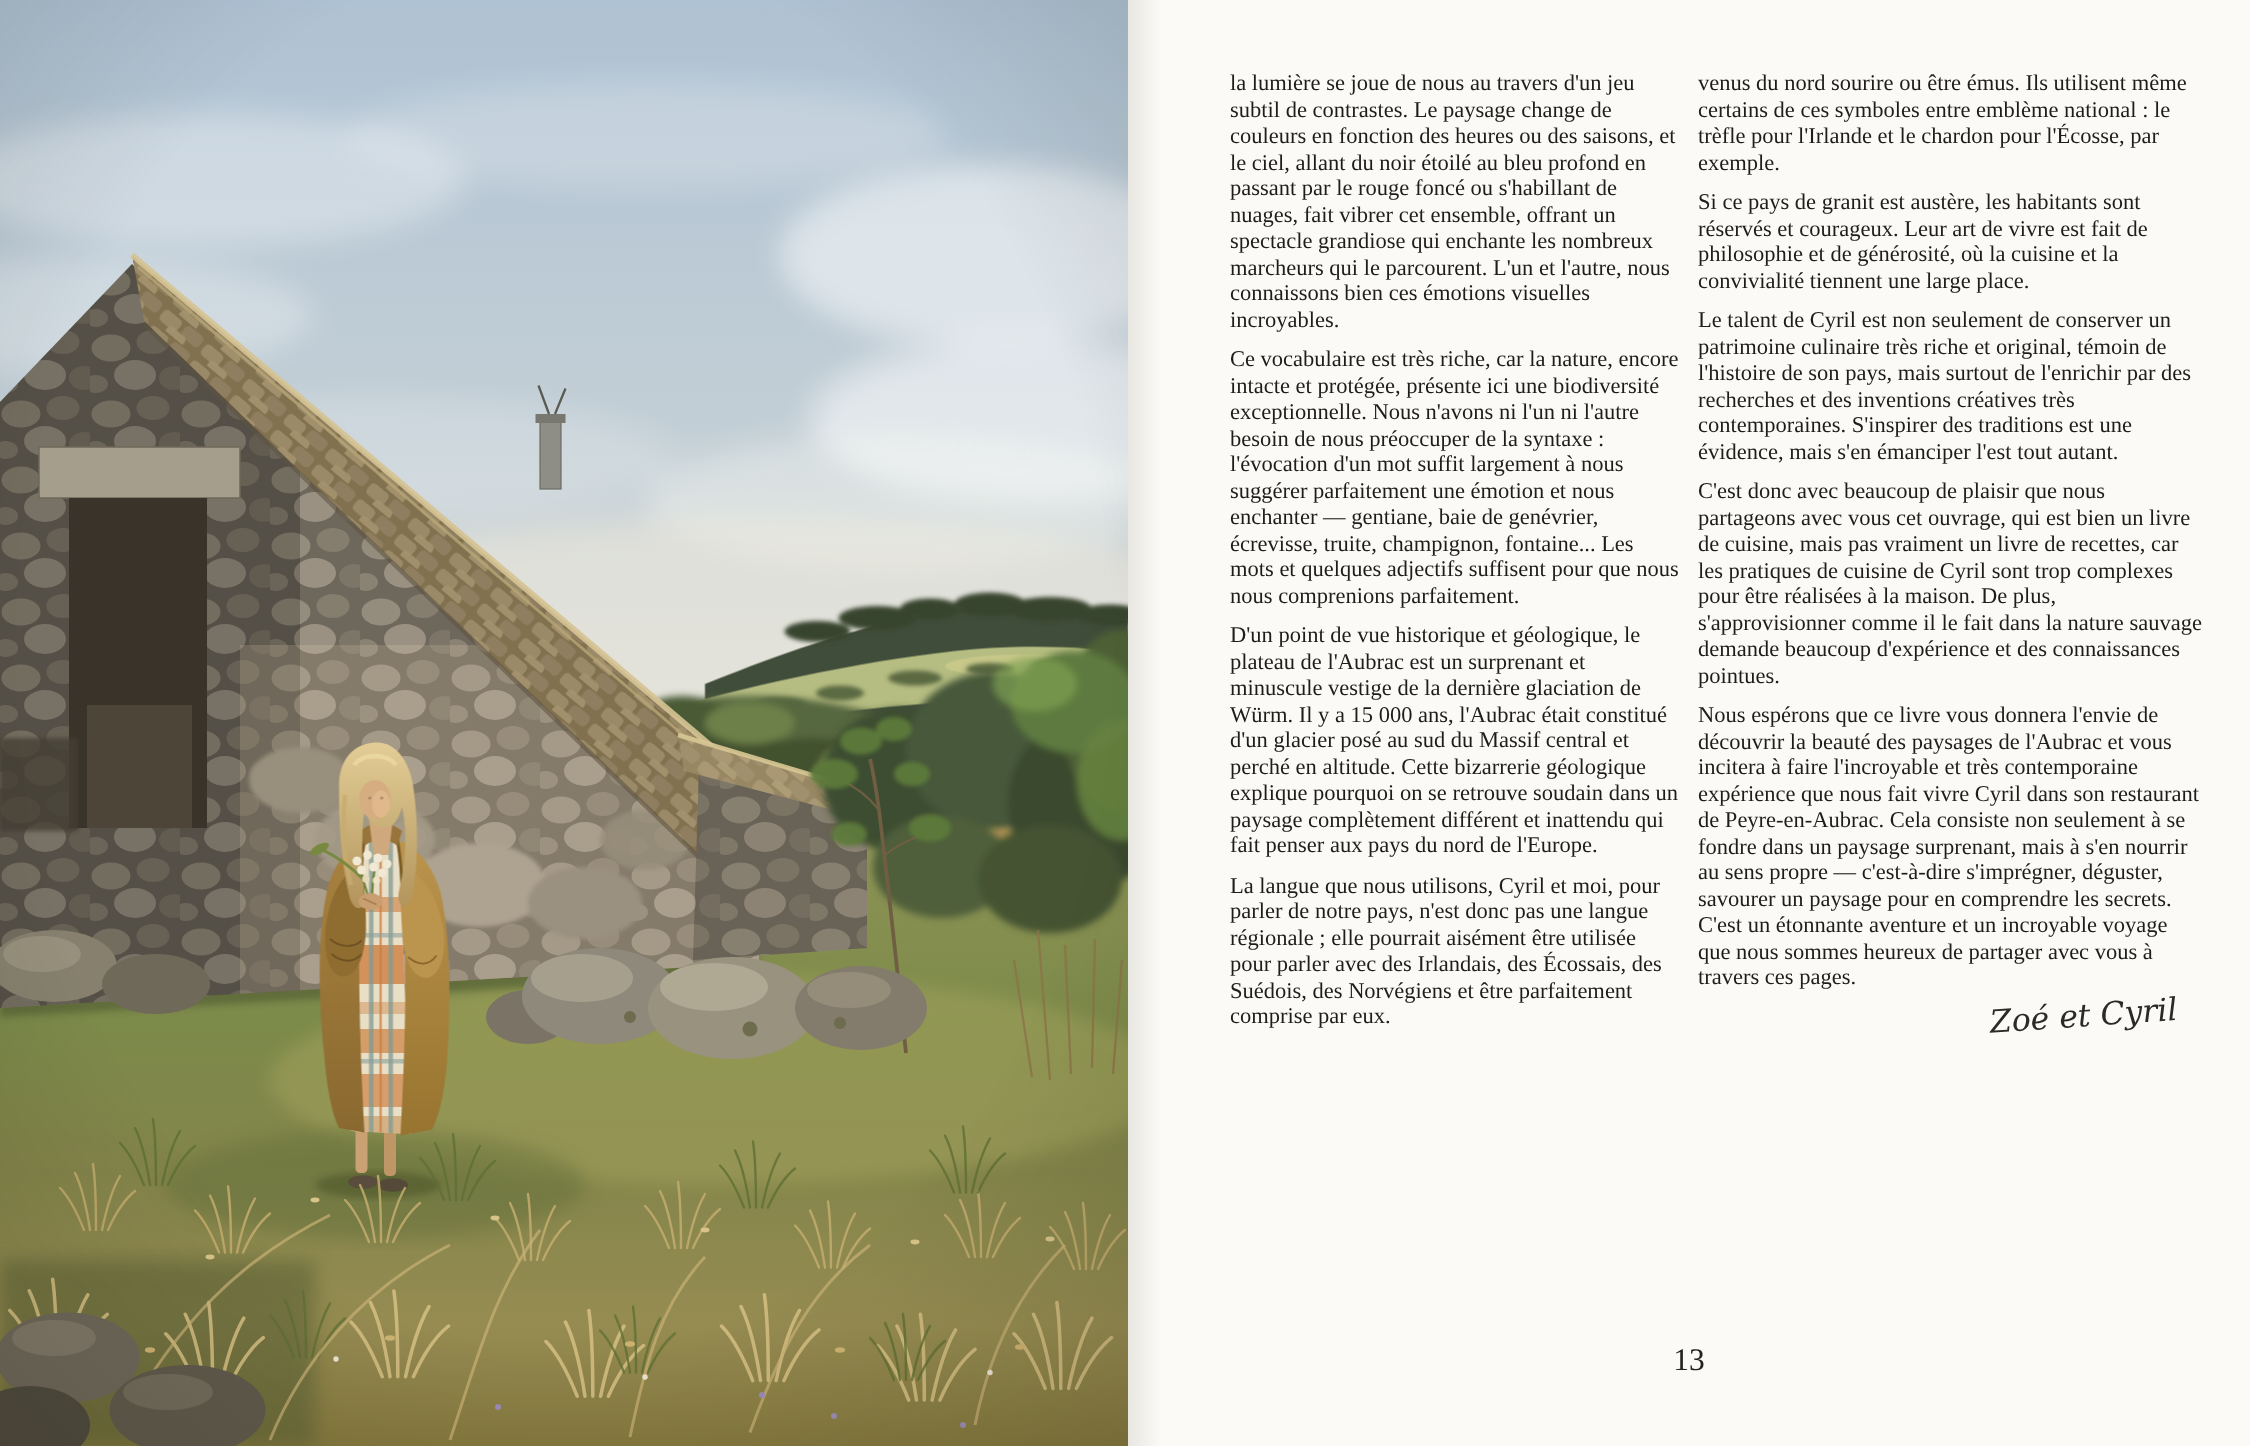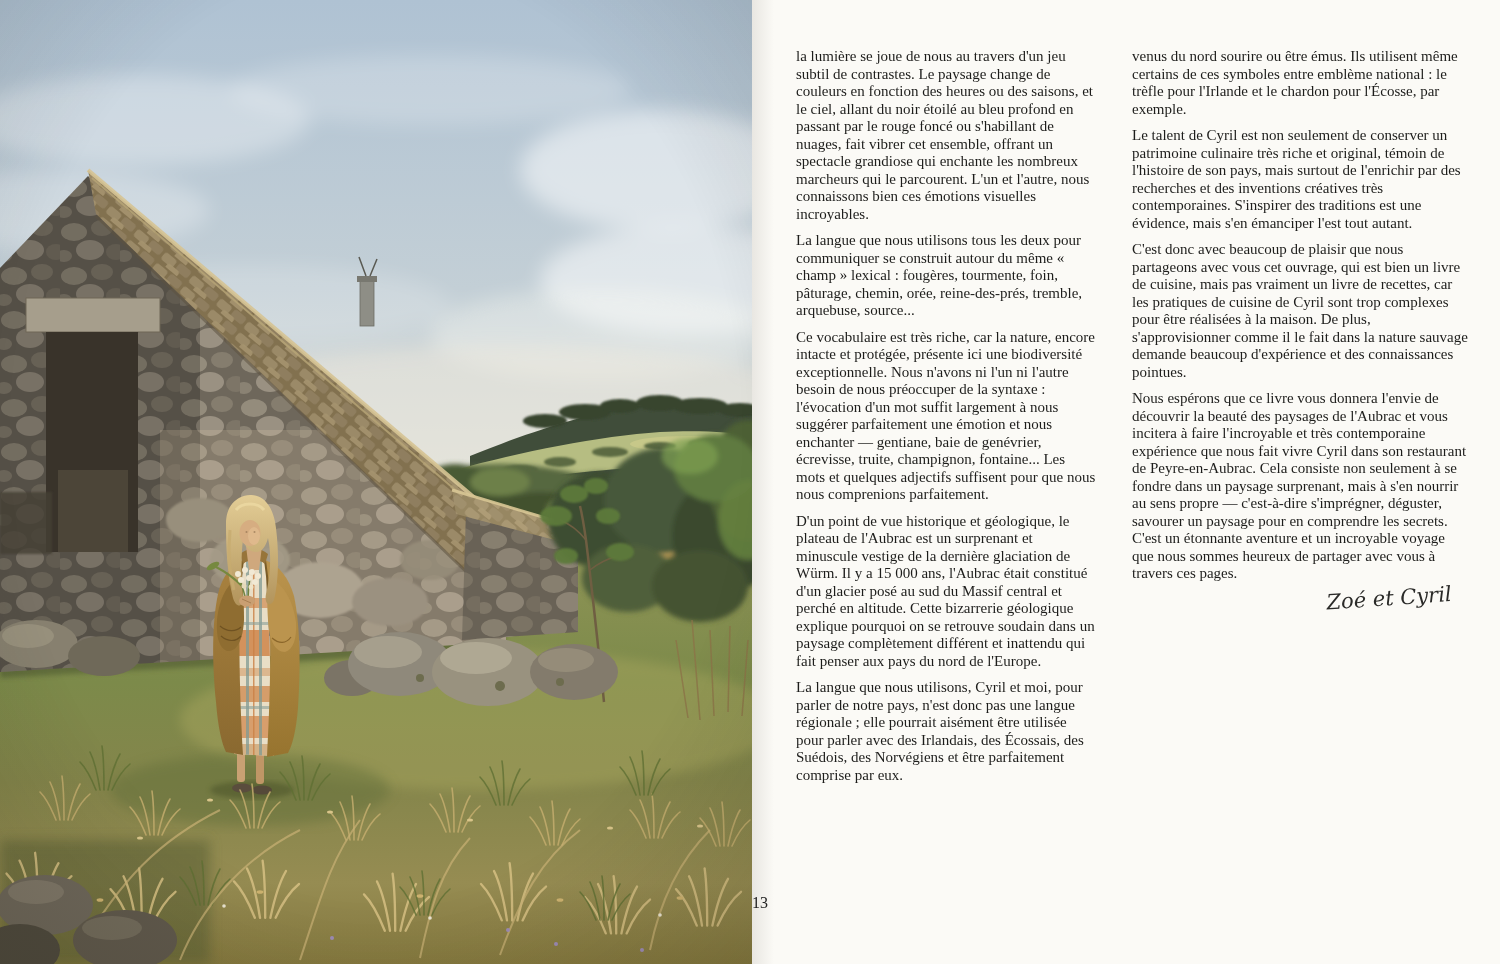--- a/index.html
+++ b/index.html
@@ -18,30 +18,30 @@
     position:absolute; left:0; top:0; width:22px; height:964px;
     background:linear-gradient(to right, rgba(70,58,44,0.10), rgba(70,58,44,0));
     pointer-events:none;
   }
   .col {
     position:absolute; top:48px;
     font-size:15px; line-height:17.5px; color:#1d1d1b;
     text-align:left;
   }
   .col p { margin:0 0 9px 0; }
-  .col-left  { left:44px;  width:300px;font-family:Liberation Serif, serif; }
+  .col-left  { left:68px;  width:300px;font-family:Liberation Serif, serif; }
   .col-right { left:380px; width:336px; }
   .signature {
     display:block; text-align:right; margin:14px 16px 0 0;
     font-family:"DejaVu Serif", serif; font-style:italic;
     font-size:21px; color:#2a2a28; transform:rotate(-4deg);
   }
   .page-number {
-    position:absolute; left:0; right:0; top:894px; 
-    font-size:16px; color:#222;
+    position:absolute; left:0; right:0; top:894px; text-align:center;
+    font-size:21px; color:#222;
   }
 </style>
 </head>
 <body>
 
 <div class="photo-page">
 <svg width="752" height="964" viewBox="0 0 752 964" xmlns="http://www.w3.org/2000/svg" role="img" aria-label="Woman with long blond hair, wearing a mustard wool coat over a plaid dress and holding a small bunch of wildflowers, standing in tall meadow grass in front of an old stone buron with a steep stone-shingled roof; wooded hills of the Aubrac plateau in the distance under a soft blue sky.">
   <defs>
     <linearGradient id="skyGrad" x1="0" y1="0" x2="0" y2="1">
       <stop offset="0" stop-color="#afc2d3"></stop>
@@ -378,28 +378,28 @@
 
   <rect x="0" y="0" width="752" height="964" fill="url(#vignette)"></rect>
 </svg>
 </div>
 
 <div class="text-page">
   <div class="gutter"></div>
 
   <div class="col col-left">
     <p>la lumière se joue de nous au travers d'un jeu subtil de contrastes. Le paysage change de couleurs en fonction des heures ou des saisons, et le ciel, allant du noir étoilé au bleu profond en passant par le rouge foncé ou s'habillant de nuages, fait vibrer cet ensemble, offrant un spectacle grandiose qui enchante les nombreux marcheurs qui le parcourent. L'un et l'autre, nous connaissons bien ces émotions visuelles incroyables.</p>
-    <p>La langue que nous utilisons tous les deux pour communiquer se construit autour du même « champ » lexical : fougères, tourmente, foin, pâturage, chemin, orée, reine-des-prés, tremble, arquebuse, source...</p>
     <p>Ce vocabulaire est très riche, car la nature, encore intacte et protégée, présente ici une biodiversité exceptionnelle. Nous n'avons ni l'un ni l'autre besoin de nous préoccuper de la syntaxe : l'évocation d'un mot suffit largement à nous suggérer parfaitement une émotion et nous enchanter — gentiane, baie de genévrier, écrevisse, truite, champignon, fontaine... Les mots et quelques adjectifs suffisent pour que nous nous comprenions parfaitement.</p>
     <p>D'un point de vue historique et géologique, le plateau de l'Aubrac est un surprenant et minuscule vestige de la dernière glaciation de Würm. Il y a 15 000 ans, l'Aubrac était constitué d'un glacier posé au sud du Massif central et perché en altitude. Cette bizarrerie géologique explique pourquoi on se retrouve soudain dans un paysage complètement différent et inattendu qui fait penser aux pays du nord de l'Europe.</p>
     <p>La langue que nous utilisons, Cyril et moi, pour parler de notre pays, n'est donc pas une langue régionale ; elle pourrait aisément être utilisée pour parler avec des Irlandais, des Écossais, des Suédois, des Norvégiens et être parfaitement comprise par eux.</p>
   </div>
 
   <div class="col col-right">
     <p>venus du nord sourire ou être émus. Ils utilisent même certains de ces symboles entre emblème national : le trèfle pour l'Irlande et le chardon pour l'Écosse, par exemple.</p>
+    <p>Si ce pays de granit est austère, les habitants sont réservés et courageux. Leur art de vivre est fait de philosophie et de générosité, où la cuisine et la convivialité tiennent une large place.</p>
     <p>Le talent de Cyril est non seulement de conserver un patrimoine culinaire très riche et original, témoin de l'histoire de son pays, mais surtout de l'enrichir par des recherches et des inventions créatives très contemporaines. S'inspirer des traditions est une évidence, mais s'en émanciper l'est tout autant.</p>
     <p>C'est donc avec beaucoup de plaisir que nous partageons avec vous cet ouvrage, qui est bien un livre de cuisine, mais pas vraiment un livre de recettes, car les pratiques de cuisine de Cyril sont trop complexes pour être réalisées à la maison. De plus, s'approvisionner comme il le fait dans la nature sauvage demande beaucoup d'expérience et des connaissances pointues.</p>
     <p>Nous espérons que ce livre vous donnera l'envie de découvrir la beauté des paysages de l'Aubrac et vous incitera à faire l'incroyable et très contemporaine expérience que nous fait vivre Cyril dans son restaurant de Peyre-en-Aubrac. Cela consiste non seulement à se fondre dans un paysage surprenant, mais à s'en nourrir au sens propre — c'est-à-dire s'imprégner, déguster, savourer un paysage pour en comprendre les secrets. C'est un étonnante aventure et un incroyable voyage que nous sommes heureux de partager avec vous à travers ces pages.</p>
     <span class="signature">Zoé et Cyril</span>
   </div>
 
   <div class="page-number">13</div>
 </div>
 
 </body></html>

